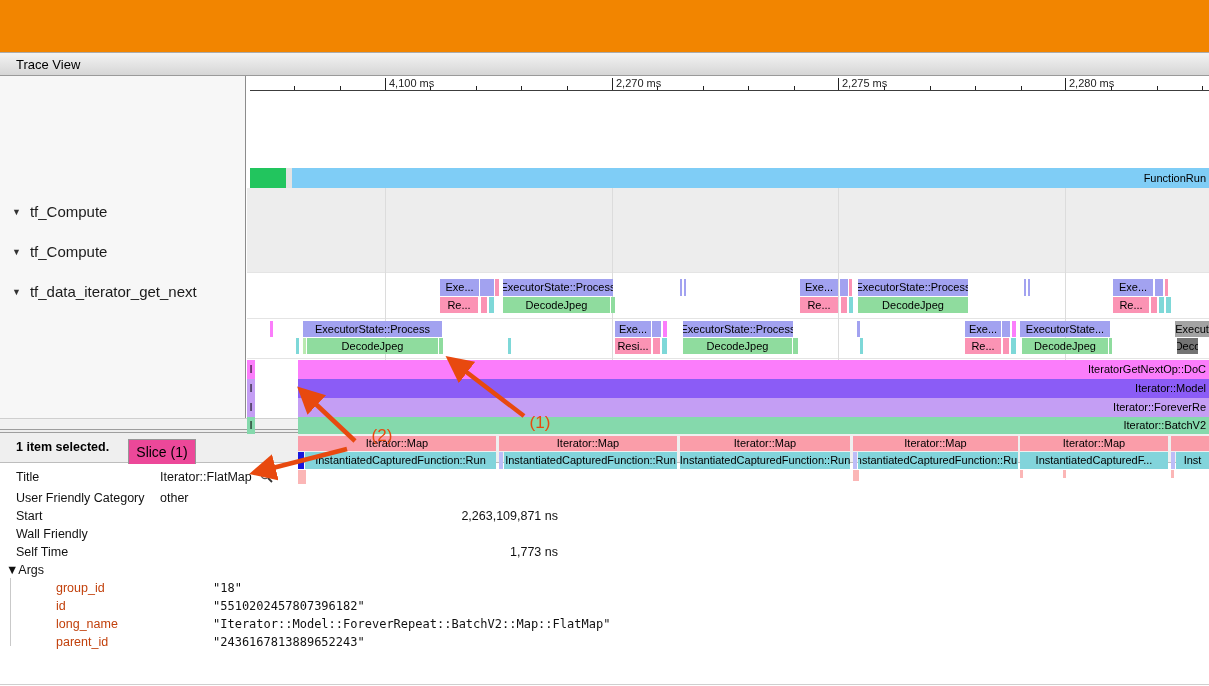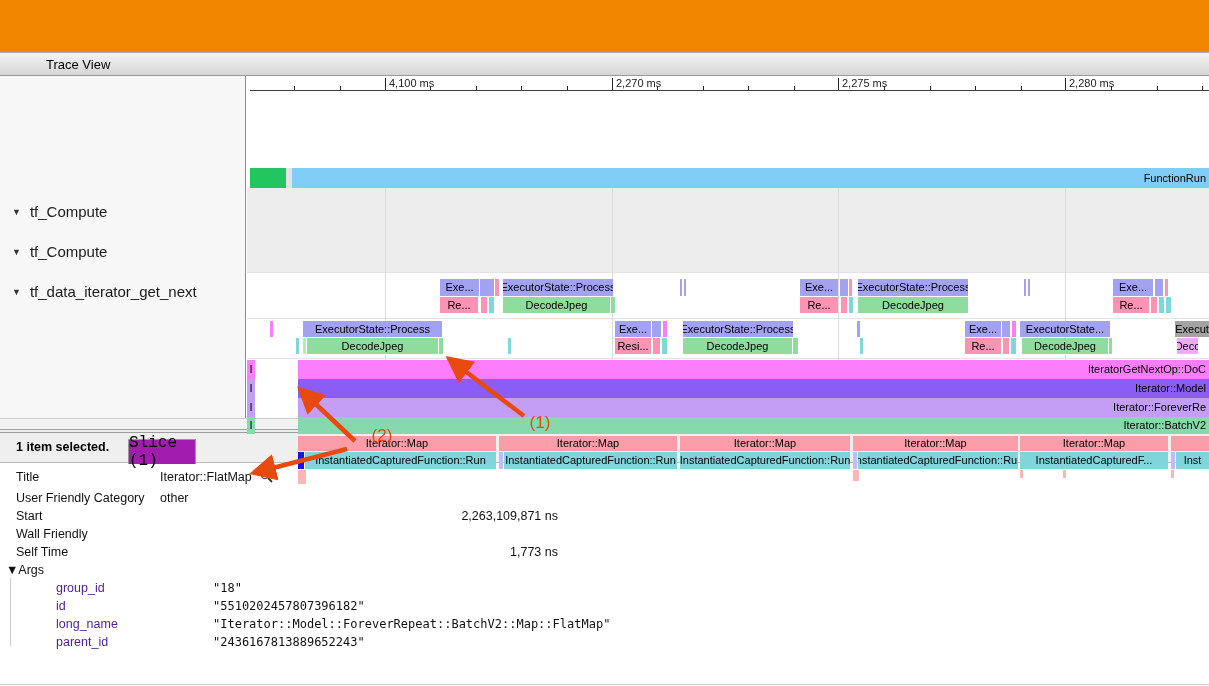--- a/index.html
+++ b/index.html
@@ -2,21 +2,21 @@
 <html><head>
 <meta charset="utf-8">
 <style>
   html,body{margin:0;padding:0;background:#fff;}
   #app{position:relative;width:1209px;height:686px;overflow:hidden;
        font-family:"Liberation Sans",sans-serif;color:#000;background:#fff;}
   #orange-bar{position:absolute;left:0;top:0;width:1209px;height:52px;}
   #titlebar{position:absolute;left:0;top:52px;width:1209px;height:24px;
     background:linear-gradient(#f3f3f3,#d6d6d6);
     border-top:1px solid #ababab;border-bottom:1px solid #9a9a9a;
-    box-sizing:border-box;display:flex;align-items:center;padding-left:30px;}
+    box-sizing:border-box;display:flex;align-items:center;}
   #titlebar span{font-size:13px;margin-left:16px;}
   #trace-area{position:absolute;left:0;top:76px;width:1209px;height:342px;background:#fff;}
   #sidebar{position:absolute;left:0;top:76px;width:246px;height:342px;
     background:#f7f7f7;border-right:1px solid #8c8c8c;box-sizing:border-box;z-index:5;}
   .sidebar-item{position:absolute;left:12px;display:flex;align-items:center;cursor:default;}
   .sidebar-item .tri{font-size:9px;color:#333;margin-right:9px;}
   .sidebar-item .lbl{font-size:15px;color:#1a1a1a;}
   #ruler{position:absolute;left:250px;top:78px;width:959px;height:13px;background:#fff;z-index:2;}
   #ruler-base{position:absolute;left:250px;top:90px;width:959px;height:1px;background:#3c3c3c;z-index:2;}
   .tick{position:absolute;width:1px;background:#222;}
@@ -31,29 +31,29 @@
   .bar.a-left{justify-content:flex-start;padding-left:3px;}
   .bar.a-right{justify-content:flex-end;padding-right:3px;}
   #splitter-zone{position:absolute;left:0;top:418px;width:1209px;height:15px;
     background:#f2f2f2;border-top:1px solid #cfcfcf;box-sizing:border-box;}
   #splitter{position:absolute;left:0;top:429px;width:1209px;height:4px;
     background:#ededed;border-top:1px solid #9e9e9e;border-bottom:1px solid #9e9e9e;
     box-sizing:border-box;cursor:row-resize;}
   #details-header{position:absolute;left:0;top:433px;width:1209px;height:30px;
     background:#efefef;border-bottom:1px solid #bdbdbd;box-sizing:border-box;}
   #details-status{position:absolute;left:16px;top:440px;font-size:12.5px;font-weight:bold;}
-  #slice-tab{position:absolute;left:128px;top:439px;width:68px;height:25px;background:#a21caf;
+  #slice-tab{position:absolute;left:128px;top:439px;width:68px;height:25px;background:#ec4899;
     border:1px solid #979797;border-bottom:none;box-sizing:border-box;
-    display:flex;align-items:center;justify-content:center;font-size:16px;z-index:2;font-family:Liberation Mono, monospace;}
+    display:flex;align-items:center;justify-content:center;font-size:14px;z-index:2;}
   #details-body{position:absolute;left:0;top:463px;width:1209px;height:220px;background:#fff;}
   #page-bottom-line{position:absolute;left:0;top:684px;width:1209px;height:1px;background:#cfcfcf;}
   .d-label{position:absolute;left:16px;font-size:12.5px;color:#111;white-space:nowrap;}
   .d-value{position:absolute;left:160px;font-size:12.5px;color:#111;white-space:nowrap;}
   .d-value.num{left:160px;width:398px;text-align:right;}
-  .d-args-key{position:absolute;left:56px;font-size:12.5px;color:#4c1d95;}
+  .d-args-key{position:absolute;left:56px;font-size:12.5px;color:#c2410c;}
   .d-args-val{position:absolute;left:213px;font-size:12px;
     font-family:"DejaVu Sans Mono",monospace;color:#111;white-space:nowrap;}
   #args-guide{position:absolute;left:10px;top:578px;width:1px;height:68px;background:#c9c9c9;}
   #anno-layer{position:absolute;left:0;top:0;width:1209px;height:686px;z-index:8;pointer-events:none;}
   .anno-label{position:absolute;transform:translate(-50%,-50%);font-size:17px;font-weight:500;z-index:9;}
   .mag-icon{display:inline-block;margin-left:8px;vertical-align:-2px;}
 </style>
 </head>
 <body>
 
@@ -127,21 +127,21 @@
         <div class="bar" style="left: 653px; top: 262px; width: 7px; height: 16px; background: rgb(251, 147, 180);"></div>
         <div class="bar" style="left: 662px; top: 262px; width: 5px; height: 16px; background: rgb(126, 216, 216);"></div>
         <div class="bar" style="left: 683px; top: 262px; width: 109px; height: 16px; background: rgb(143, 220, 158);">DecodeJpeg</div>
         <div class="bar" style="left: 793px; top: 262px; width: 5px; height: 16px; background: rgb(143, 220, 158);"></div>
         <div class="bar" style="left: 860px; top: 262px; width: 3px; height: 16px; background: rgb(126, 216, 216);"></div>
         <div class="bar" style="left: 965px; top: 262px; width: 36px; height: 16px; background: rgb(251, 147, 180);">Re...</div>
         <div class="bar" style="left: 1003px; top: 262px; width: 6px; height: 16px; background: rgb(251, 147, 180);"></div>
         <div class="bar" style="left: 1011px; top: 262px; width: 5px; height: 16px; background: rgb(126, 216, 216);"></div>
         <div class="bar" style="left: 1022px; top: 262px; width: 86px; height: 16px; background: rgb(143, 220, 158);">DecodeJpeg</div>
         <div class="bar" style="left: 1109px; top: 262px; width: 3px; height: 16px; background: rgb(143, 220, 158);"></div>
-        <div class="bar" style="left: 1177px; top: 262px; width: 21px; height: 16px; background: #f0abfc;">Deco</div>
+        <div class="bar" style="left: 1177px; top: 262px; width: 21px; height: 16px; background: #737373;">Deco</div>
         <div class="bar" style="left: 247px; top: 284px; width: 8px; height: 19px; background: rgb(251, 125, 251);">I</div>
         <div class="bar a-right" style="left: 298px; top: 284px; width: 911px; height: 19px; background: rgb(251, 125, 251);">IteratorGetNextOp::DoC</div>
         <div class="bar" style="left: 247px; top: 303px; width: 8px; height: 19px; background: rgb(196, 158, 244);">I</div>
         <div class="bar a-right" style="left: 298px; top: 303px; width: 911px; height: 19px; background: #8b5cf6;">Iterator::Model</div>
         <div class="bar" style="left: 247px; top: 322px; width: 8px; height: 19px; background: rgb(196, 158, 244);">I</div>
         <div class="bar a-right" style="left: 298px; top: 322px; width: 911px; height: 19px; background: rgb(196, 158, 244);">Iterator::ForeverRe</div>
         <div class="bar" style="left: 247px; top: 341px; width: 8px; height: 17px; background: rgb(133, 217, 172);">I</div>
         <div class="bar a-right" style="left: 298px; top: 341px; width: 911px; height: 17px; background: rgb(133, 217, 172);">Iterator::BatchV2</div>
         <div class="bar" style="left: 298px; top: 360px; width: 198px; height: 15px; background: rgb(250, 157, 169);">Iterator::Map</div>
         <div class="bar" style="left: 499px; top: 360px; width: 178px; height: 15px; background: rgb(250, 157, 169);">Iterator::Map</div>

